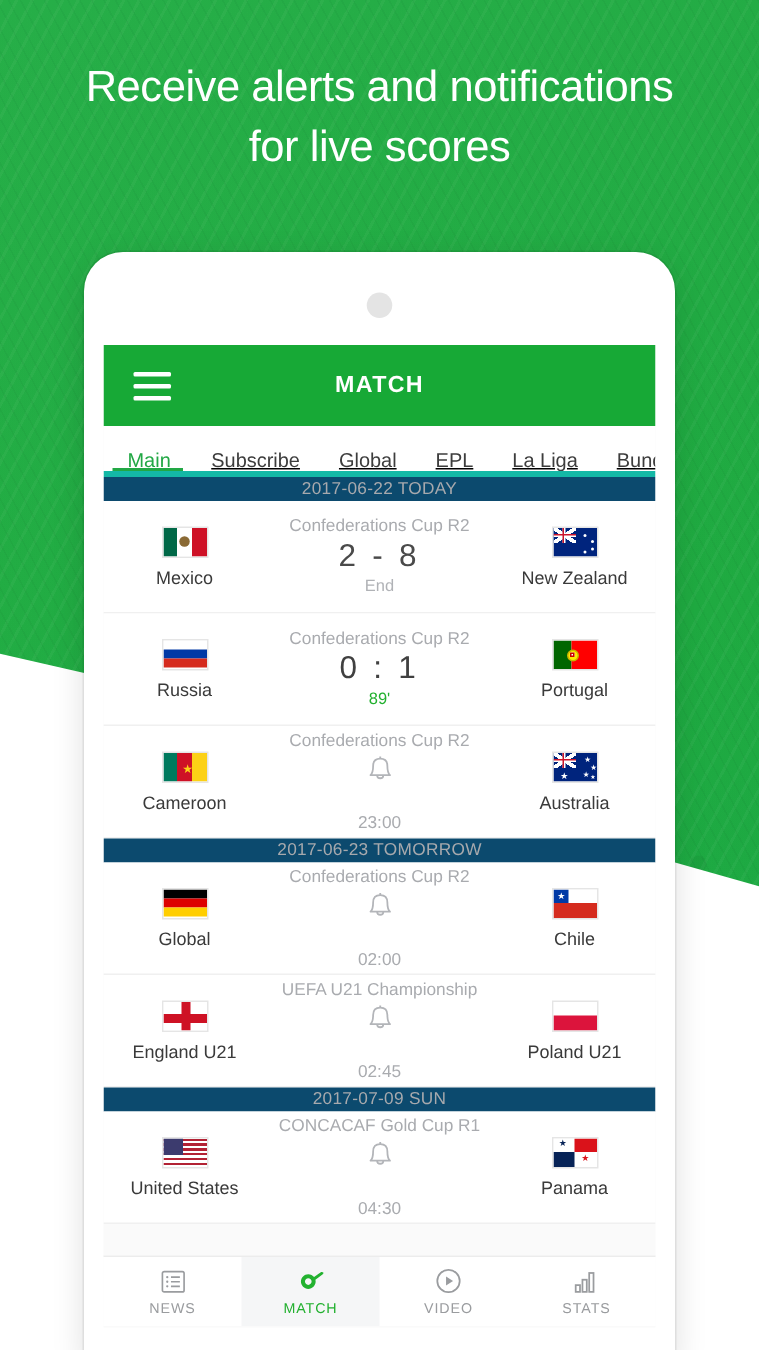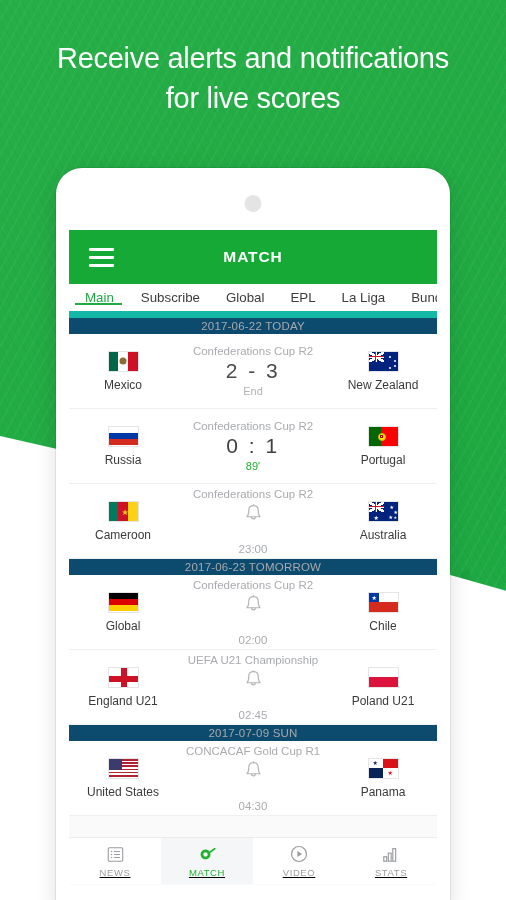--- a/index.html
+++ b/index.html
@@ -80,23 +80,23 @@
   .hamburger { position:absolute; left:20px; width:25px; display:flex; flex-direction:column; gap:5px; cursor:pointer; }
   .hamburger i { display:block; height:3px; background:#fff; border-radius:1px; }
   .appbar-title {
     width:100%; text-align:center; color:#ffffff;
     font-size:15.5px; font-weight:700; letter-spacing:.9px;
   }
 
   
   .tabs {
     height:34px; background:#ffffff;
-    display:flex; align-items:center;
-    border-bottom:7px solid #14b8a6;
-    overflow:hidden; white-space:nowrap;
+    display:flex; align-items:flex-end;
+    border-bottom:4px solid #14b8a6;
+    overflow:hidden; white-space:nowrap;text-decoration:underline;
   }
   .tab {
     display:flex; align-items:center; justify-content:center;
     padding:0 13px; font-size:13.3px; color:#3d3d3d;
     position:relative; flex:0 0 auto; cursor:pointer;
   }
   .tab:first-child { padding-left:16px; padding-right:14px; }
   .tab.active { color:#22a845; }
   .tab.active::after {
     content:""; position:absolute; left:6px; right:6px; bottom:0;
@@ -138,21 +138,21 @@
 
   
   .bottomnav {
     position:absolute; left:13px; bottom:24px;
     width:368px; height:47px;
     background:#ffffff; border-top:1px solid #ececec;
     display:flex;
   }
   .navitem {
     flex:1; display:flex; flex-direction:column;
-    align-items:center; justify-content:center; gap:3px; cursor:pointer;text-decoration:underline;
+    align-items:center; justify-content:center; gap:3px; cursor:pointer;
   }
   .navitem.active { background:#f5f6f7; }
   .navlabel { font-size:9.5px; color:#9a9c9f; letter-spacing:.6px; }
   .navitem.active .navlabel { color:#22b02f; }
   .navicon { height:20px; display:flex; align-items:center; justify-content:center; }
 
   
   .f-3v { display:flex; width:100%; height:100%; }
   .f-3v > span { flex:1; }
   .f-3h { display:flex; flex-direction:column; width:100%; height:100%; }
@@ -219,21 +219,21 @@
                 <span style="background:#006847"></span>
                 <span style="background:#fff"></span>
                 <span style="background:#ce1126"></span>
               </div>
             <div style="position:absolute;left:50%;top:50%;transform:translate(-50%,-50%);width:7px;height:7px;border-radius:50%;background:#8a6a35"></div>
           </div>
           <div class="team-name">Mexico</div>
         </div>
         <div class="center">
           <div class="comp">Confederations Cup R2</div>
-          <div class="score">2 - 3</div>
+          <div class="score">2 - 8</div>
           <div class="status">End</div>
         </div>
         <div class="team">
           <div class="flag">
             <div style="position:absolute;inset:0;background:#00247d"></div>
             <div style="position:absolute;left:0;top:0;width:15px;height:10px;background:#00247d"></div>
             <div style="position:absolute;left:0;top:0;width:15px;height:10px;
               background:
                 linear-gradient(to bottom right, transparent 42%, #fff 42%, #fff 58%, transparent 58%),
                 linear-gradient(to bottom left, transparent 42%, #fff 42%, #fff 58%, transparent 58%);"></div>

